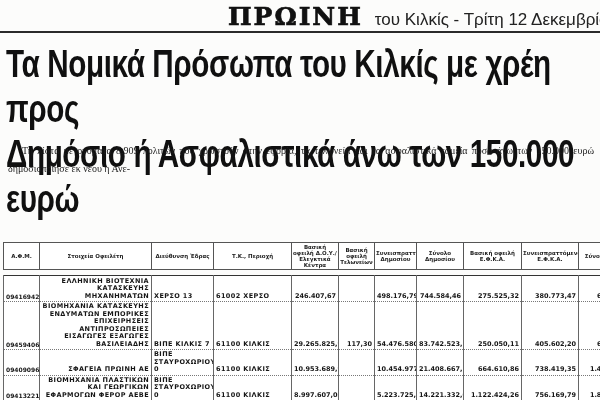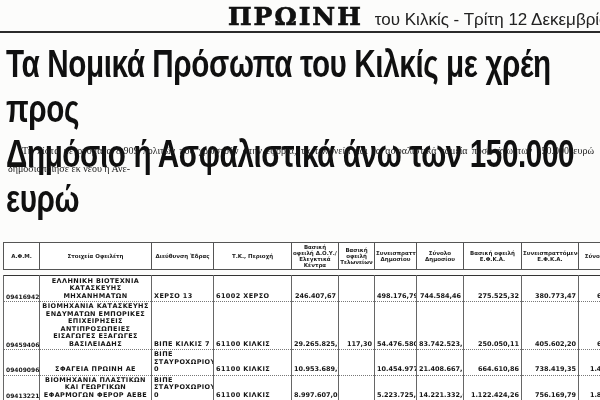--- a/index.html
+++ b/index.html
@@ -41,21 +41,21 @@
     overflow:hidden;
   }
   .body-table{margin-top:5px;border:1.5px solid #333;}
   .body-table td{
     border-left:1px solid #666;border-right:1px solid #666;
     font-size:6.5px;line-height:7.5px;font-weight:700;color:#161616;
     vertical-align:bottom;padding:1px 2px;overflow:hidden;
   }
   .body-table tr + tr td{border-top:1px dotted #777;}
   .body-table td.c0{font-size:6px;letter-spacing:0;text-align:left;}
-  .body-table td.c1{text-align:center;letter-spacing:0.4px;}
+  .body-table td.c1{text-align:right;letter-spacing:0.4px;}
   .body-table td.c2,.body-table td.c3{text-align:left;letter-spacing:0.4px;margin-left:24px;}
   .body-table td.c4,.body-table td.c5,.body-table td.c6,.body-table td.c7,
   .body-table td.c8,.body-table td.c9,.body-table td.c10{text-align:right;letter-spacing:0;}
 </style>
 </head>
 <body>
 
 <div class="masthead">
   <span class="brand">ΠΡΩΙΝΗ</span>
   <span class="edition">του Κιλκίς - Τρίτη 12  Δεκεμβρίου</span>

